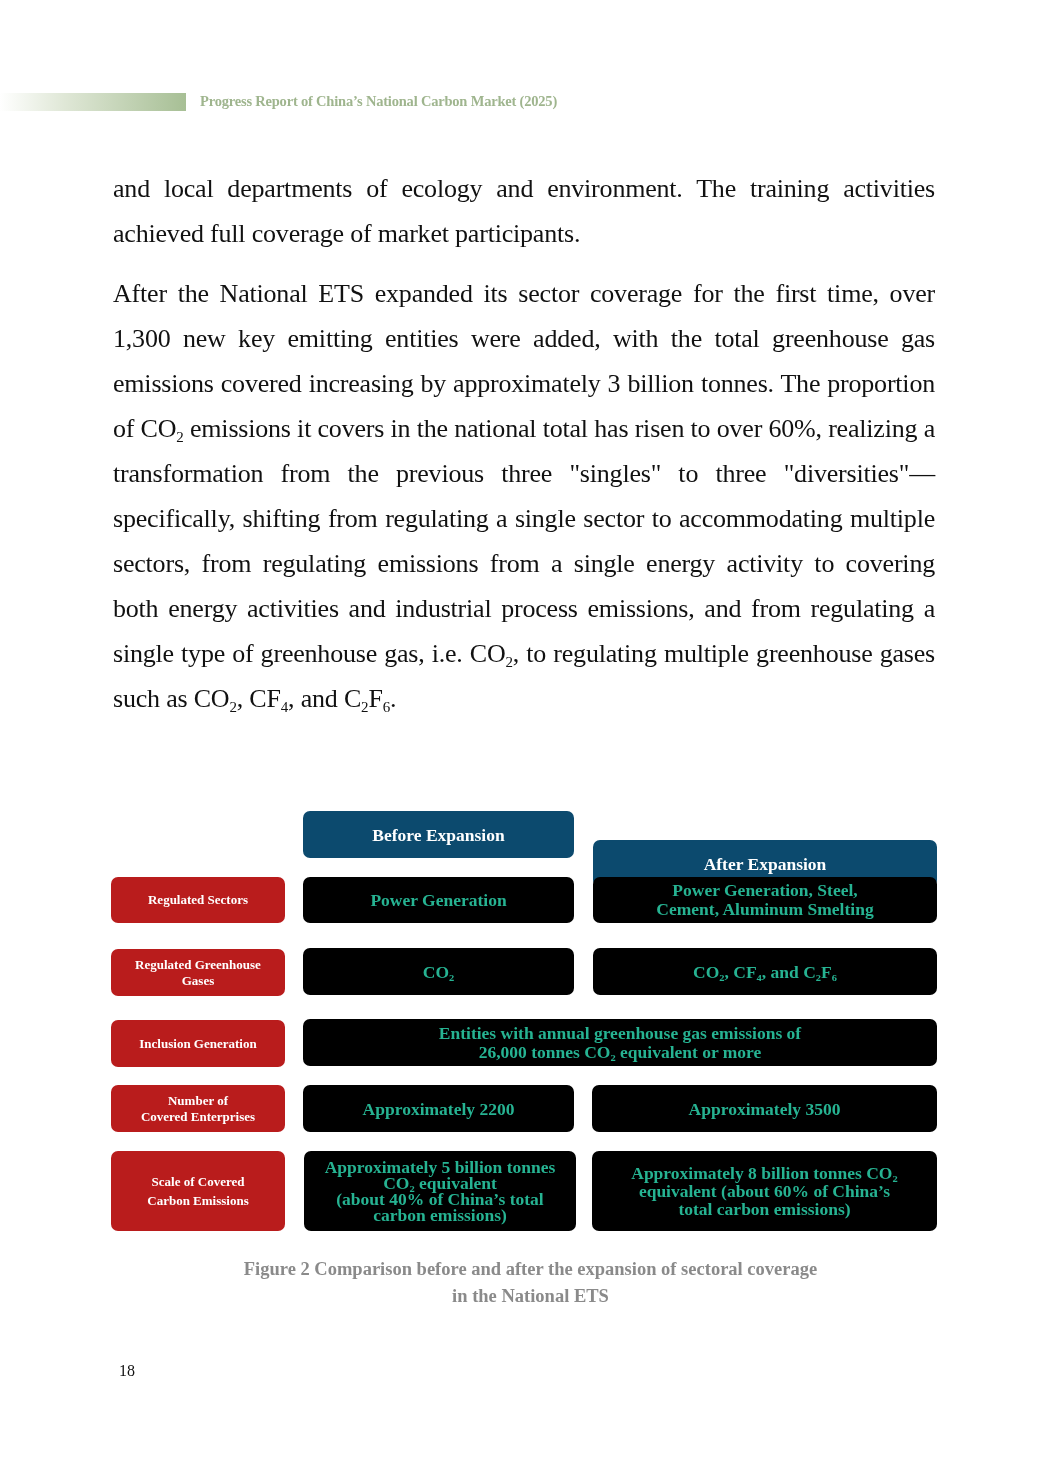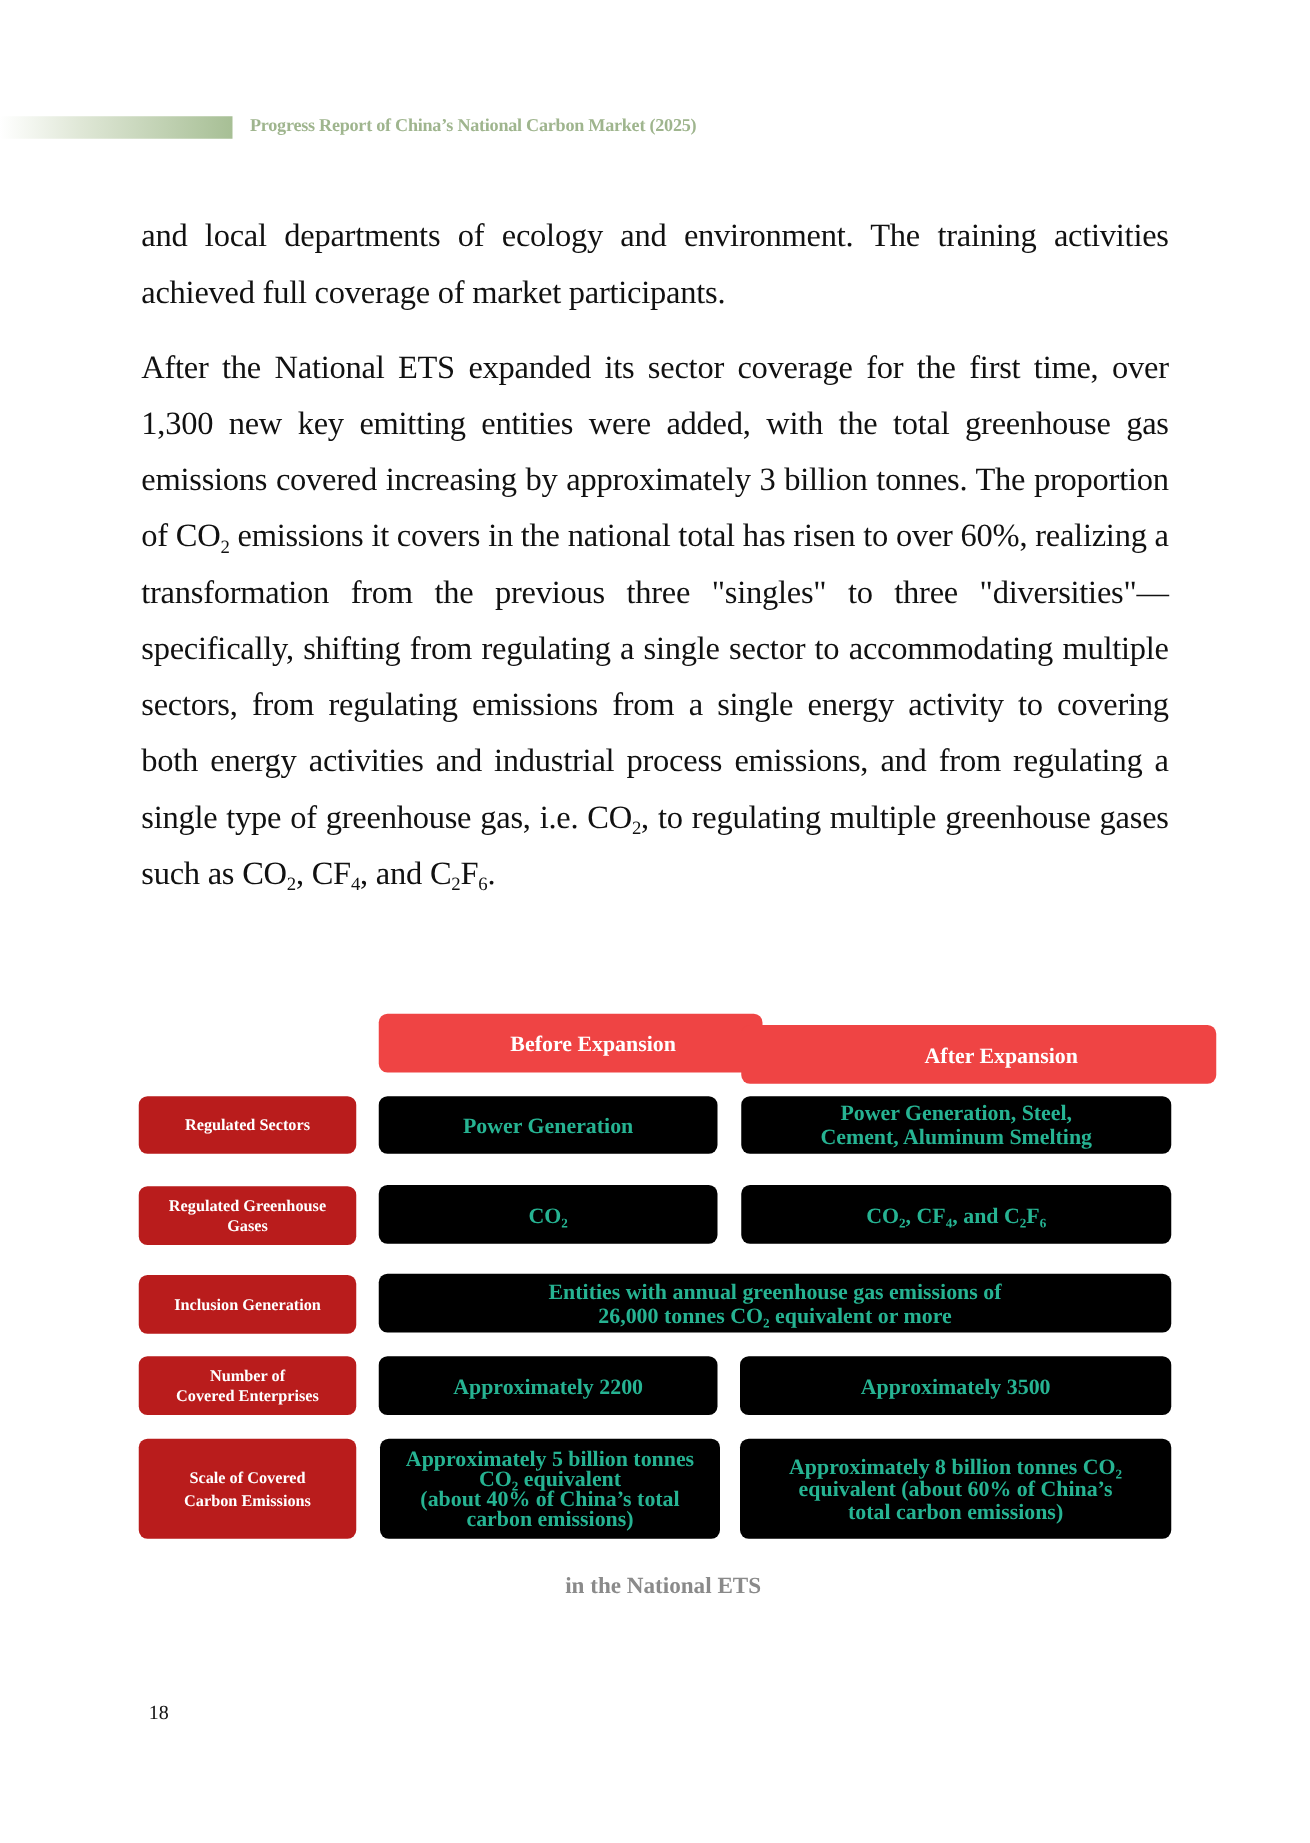--- a/index.html
+++ b/index.html
@@ -10,41 +10,41 @@
   .header-title { position: absolute; left: 200px; top: 93px; font-size: 14.5px; font-weight: bold;
                   color: #9fb58e; letter-spacing: -0.2px; white-space: nowrap; }
   .body-text { position: absolute; left: 113px; width: 822px; font-size: 26px; color: #111;
                line-height: 45px; text-align: justify; text-align-last: left; letter-spacing: -0.2px; }
   .p1 { top: 166px; }
   .p2 { top: 271px; }
   .body-text sub { font-size: 15px; vertical-align: -5px; line-height: 0; }
   .cell { position: absolute; border-radius: 7px; display: flex; align-items: center;
           justify-content: center; text-align: center; font-weight: bold;
           font-family: "Liberation Serif", "DejaVu Serif", serif; line-height: 18px; }
-  .head { background: #ef4444; color: #ffffff; font-size: 17.5px; padding-left: 36px; }
+  .head { background: #0c4a6e; color: #ffffff; font-size: 17.5px; }
   .label { background: #b91c1c; color: #ffffff; font-size: 13px; line-height: 16px; }
   .val { background: #000000; color: #26b392; font-size: 17.5px; line-height: 18px; }
   .val.tight { line-height: 16px; }
   .caption { position: absolute; left: 113px; width: 835px; top: 1256px; text-align: center;
              font-size: 18.5px; font-weight: bold; color: #8a8a8a; line-height: 27px; }
   .page-num { position: absolute; left: 119px; top: 1362px; font-size: 16px; color: #111; }
 </style>
 </head>
 <body>
 
 <div class="header-bar"></div>
 <div class="header-title">Progress Report of China’s National Carbon Market (2025)</div>
 
 <div class="body-text p1">and local departments of ecology and environment. The training activities achieved full coverage of market participants.</div>
 
 <div class="body-text p2"><span>After the National ETS expanded its sector coverage for the first time, over 1,300 new key emitting entities were added, with the total greenhouse gas emissions covered increasing by approximately 3 billion tonnes. The proportion of CO</span><sub>2</sub><span> emissions it covers in the national total has risen to over 60%, realizing a transformation from the previous three "singles" to three "diversities"—specifically, shifting from regulating a single sector to accommodating multiple sectors, from regulating emissions from a single energy activity to covering both energy activities and industrial process emissions, and from regulating a single type of greenhouse gas, i.e. CO</span><sub>2</sub><span>, to regulating multiple greenhouse gases such as CO</span><sub>2</sub><span>, CF</span><sub>4</sub><span>, and C</span><sub>2</sub><span>F</span><sub>6</sub><span>.</span></div>
 
 <div>
   <div class="cell head" style="left:303px;top:811px;width:271px;height:47px;">Before Expansion</div>
-  <div class="cell head" style="left:593px;top:820px;width:344px;height:47px;">After Expansion</div>
+  <div class="cell head" style="left:593px;top:840px;width:344px;height:47px;">After Expansion</div>
 
   <div class="cell label" style="left:111px;top:877px;width:174px;height:46px;white-space:pre-line;">Regulated Sectors</div>
   <div class="cell val" style="left:303px;top:877px;width:271px;height:46px;white-space:pre-line;">Power Generation</div>
   <div class="cell val" style="left:593px;top:877px;width:344px;height:46px;white-space:pre-line;line-height:19px;">Power Generation, Steel,
 Cement, Aluminum Smelting</div>
 
   <div class="cell label" style="left:111px;top:949px;width:174px;height:47px;white-space:pre-line;">Regulated Greenhouse
 Gases</div>
   <div class="cell val" style="left:303px;top:948px;width:271px;height:47px;white-space:pre-line;">CO₂</div>
   <div class="cell val" style="left:593px;top:948px;width:344px;height:47px;white-space:pre-line;text-align:right;">CO₂, CF₄, and C₂F₆</div>
@@ -63,16 +63,17 @@
   <div class="cell val tight" style="left:304px;top:1151px;width:272px;height:80px;white-space:pre-line;">Approximately 5 billion tonnes
 CO₂ equivalent
 (about 40% of China’s total
 carbon emissions)</div>
   <div class="cell val" style="left:592px;top:1151px;width:345px;height:80px;white-space:pre-line;">Approximately 8 billion tonnes CO₂
 equivalent (about 60% of China’s
 total carbon emissions)</div>
 </div>
 
 <div class="caption">
+  <div>Figure 2 Comparison before and after the expansion of sectoral coverage</div>
   <div>in the National ETS</div>
 </div>
 
 <div class="page-num">18</div>
 
 </body></html>

